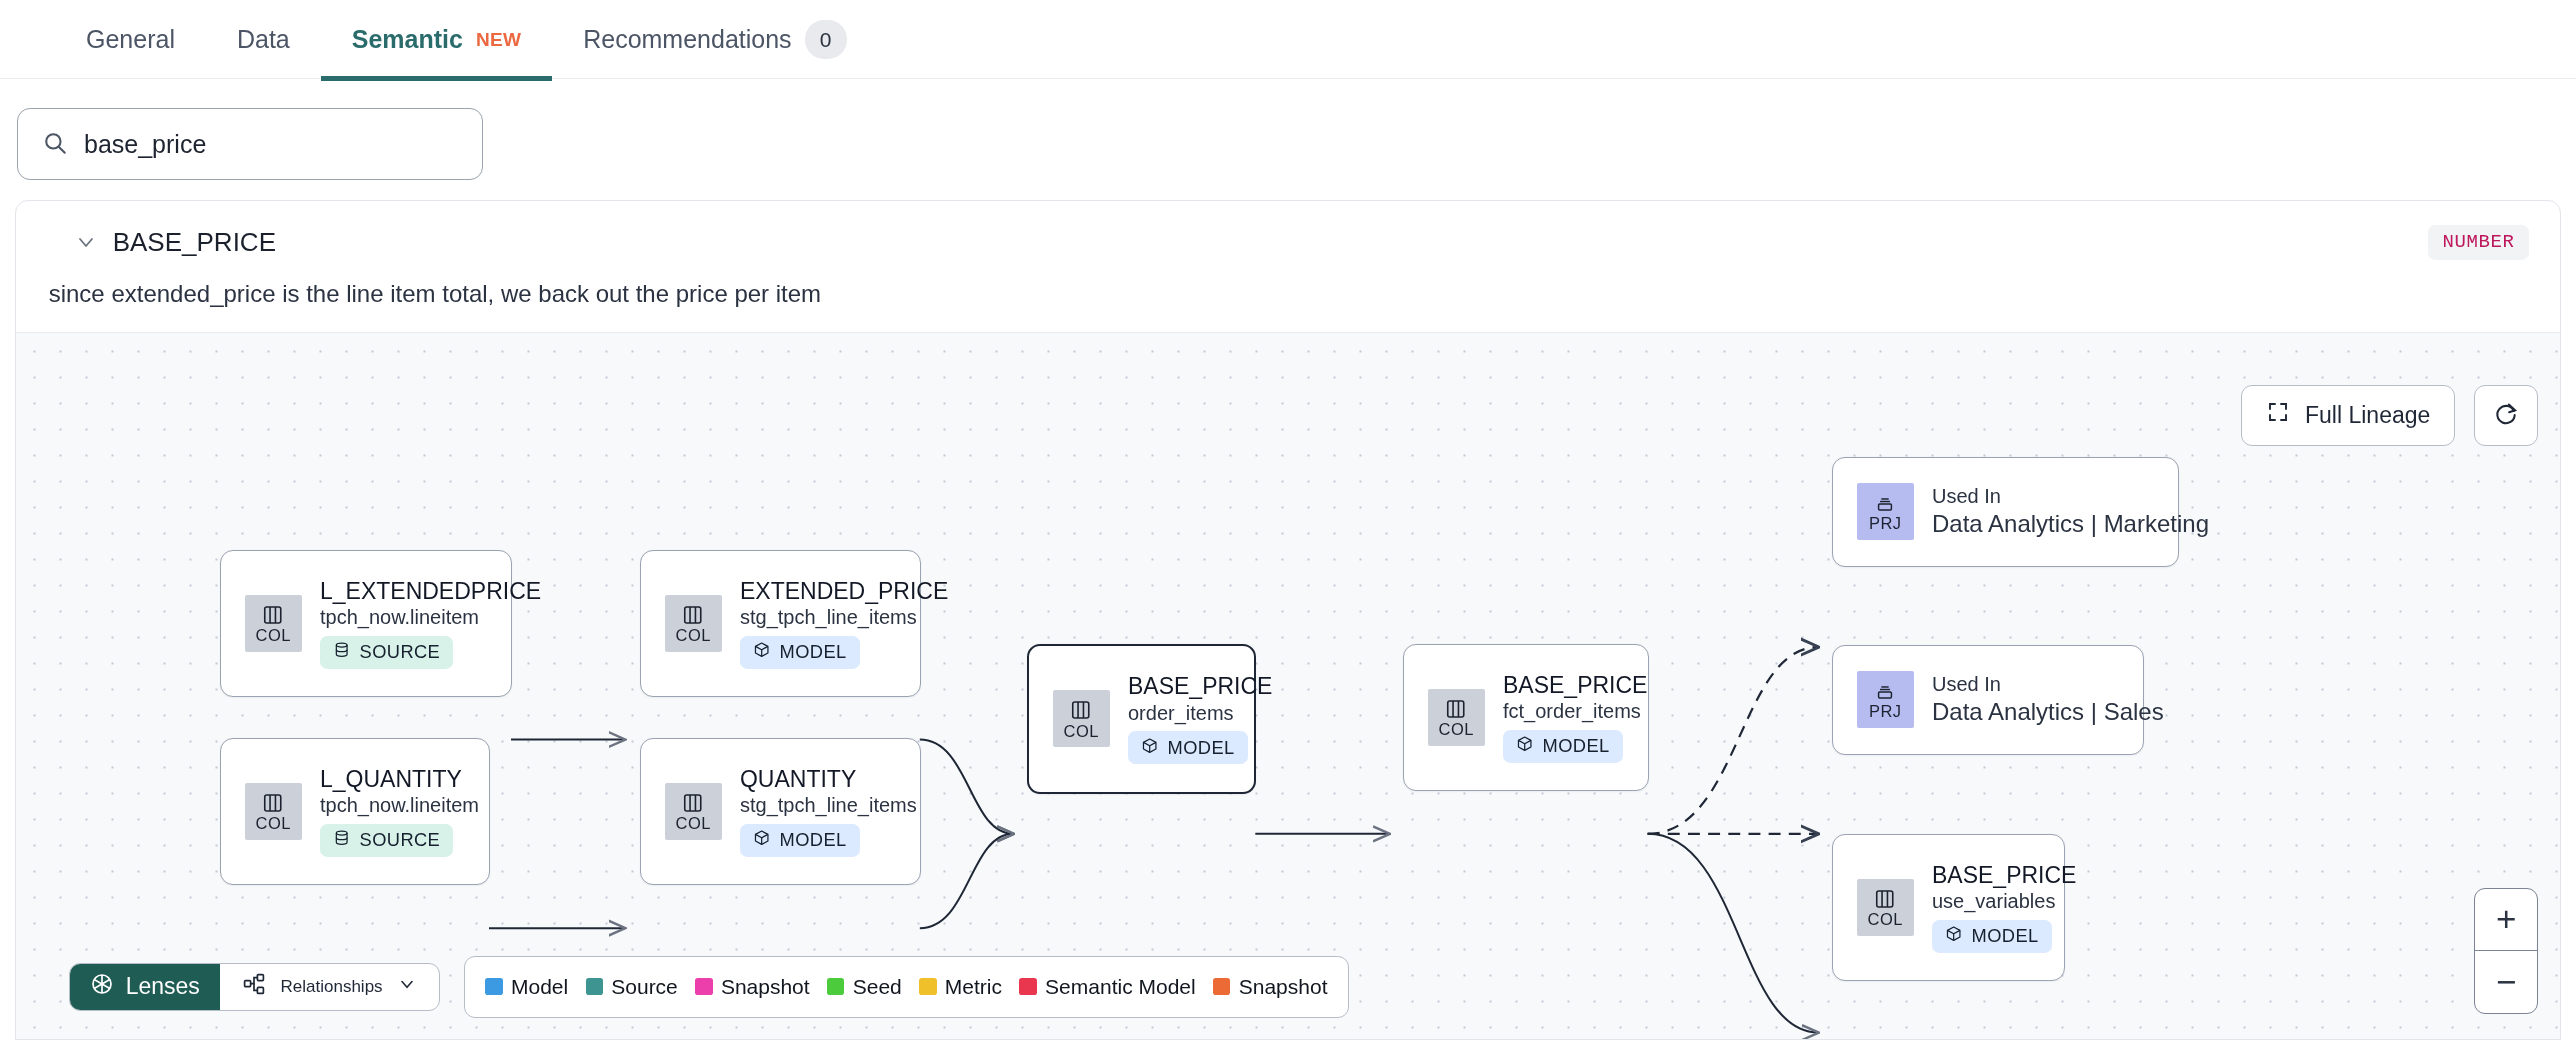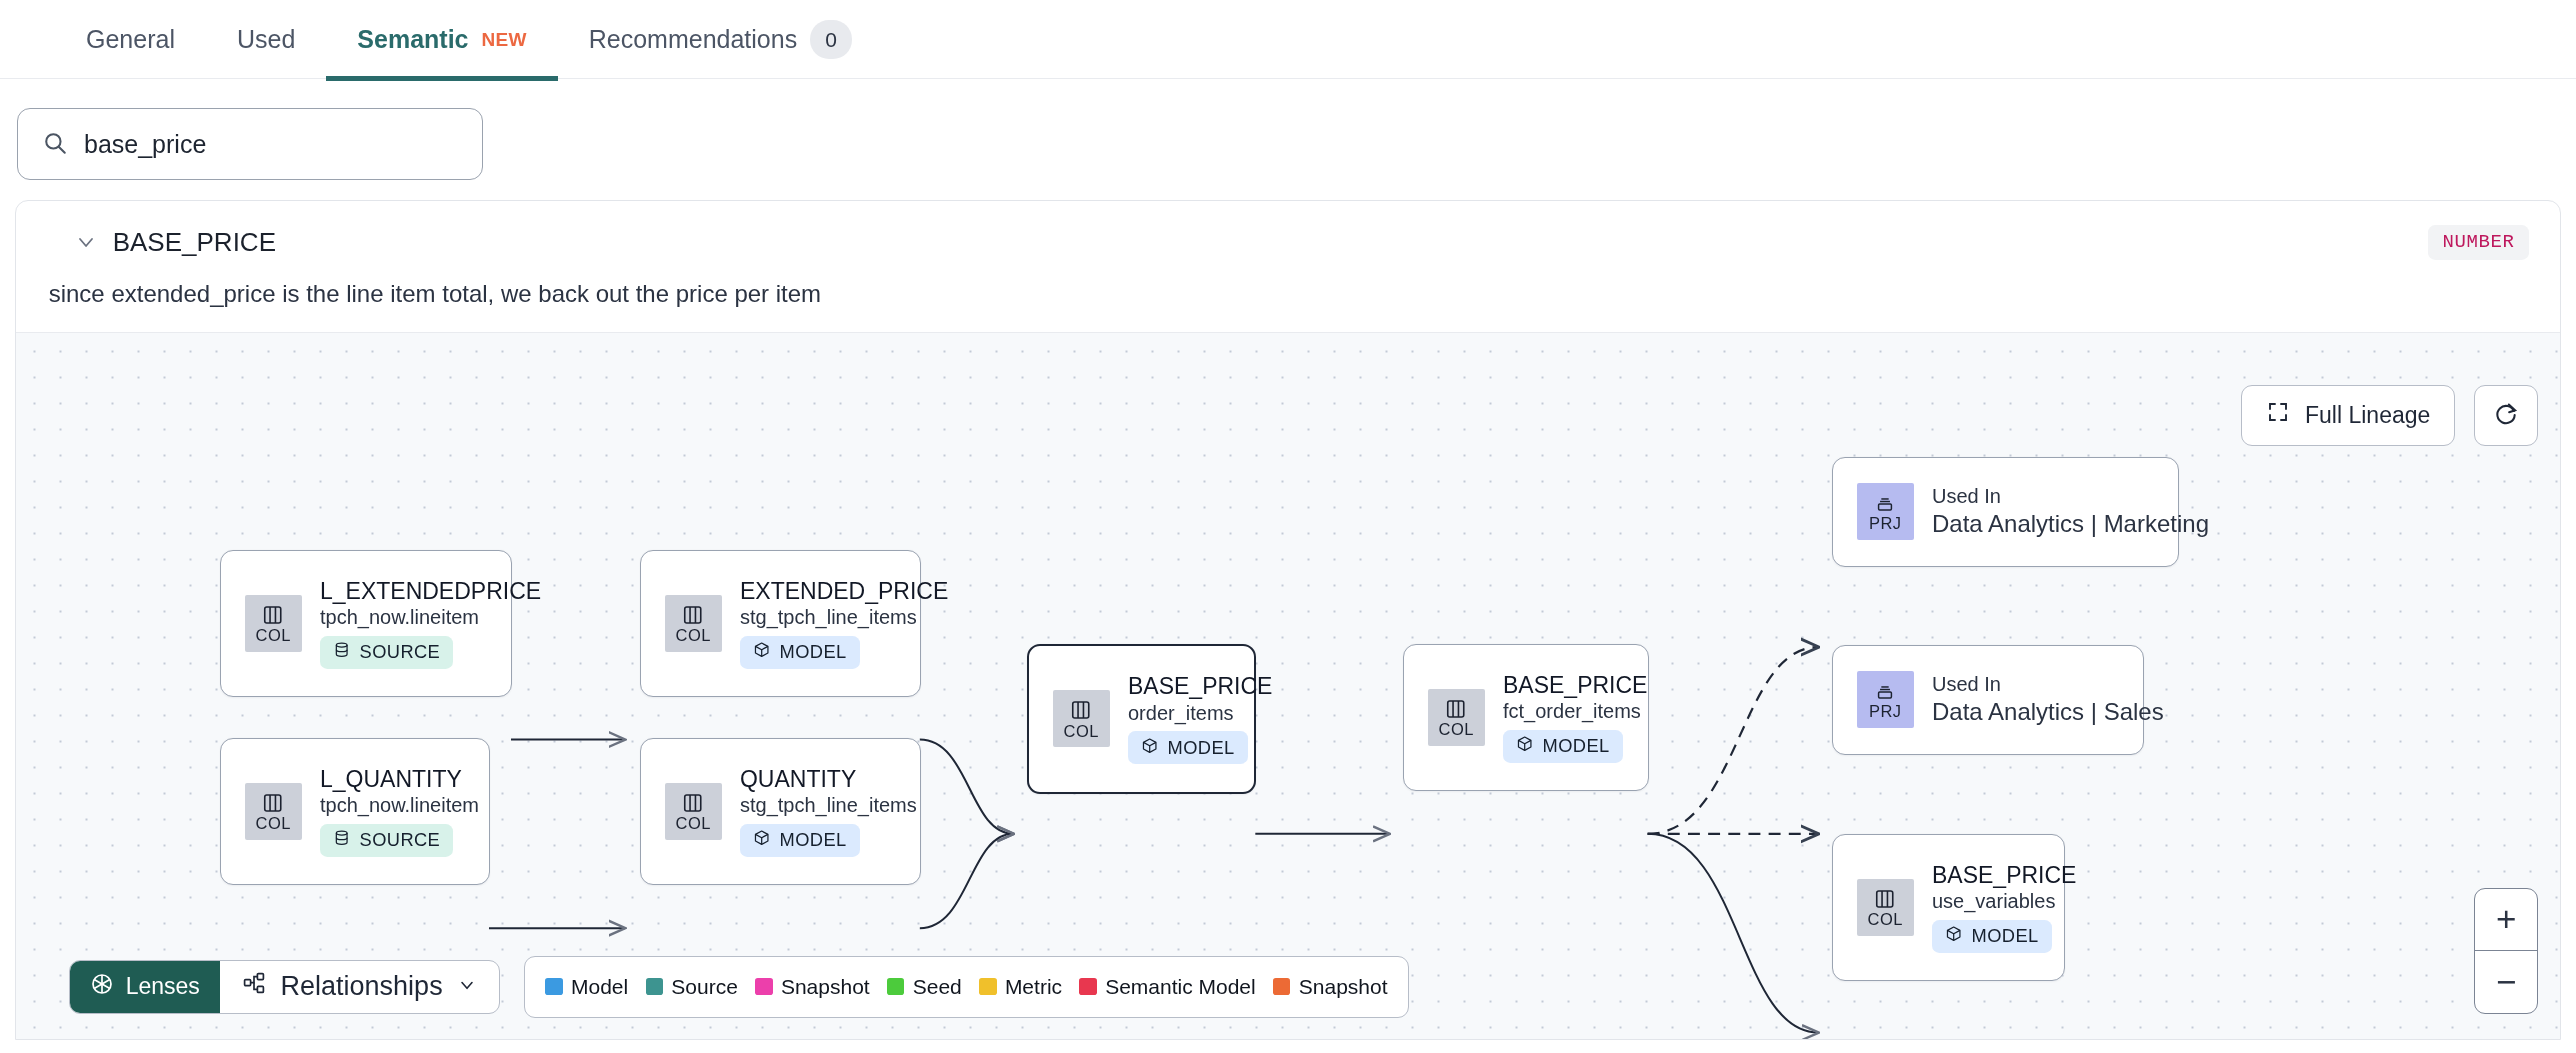--- a/index.html
+++ b/index.html
@@ -203,52 +203,52 @@
   
   .toolbar {
     position: absolute; left: 53px; bottom: 31px;
     display: flex; align-items: center; gap: 24px;
   }
   .lens-group {
     display: flex; align-items: stretch;
     border-radius: 11px; overflow: hidden;
     border: 1.8px solid #b7bdc8;
     background: #fff;
-    height: 54px;
+    height: 48px;
   }
   .lens-btn {
     background: #1f5c53; color: #fff;
     display: flex; align-items: center; gap: 12px;
     padding: 0 20px; font-size: 23px;
     cursor: pointer;
   }
   .rel-btn {
     display: flex; align-items: center; gap: 14.7px;
-    padding: 0 22px; font-size: 27px; color: #1f2736;
+    padding: 0 22px; font-size: 17px; color: #1f2736;
     cursor: pointer;
   }
   .legend {
     height: 62px;
     background: #fff; border: 1.8px solid #b7bdc8;
     border-radius: 11px;
     display: flex; align-items: center; gap: 17.4px;
     padding: 0 20px;
   }
   .legend-item { display: flex; align-items: center; gap: 8.3px; font-size: 21px; color: #11161f; white-space: nowrap; }
   .sw { width: 17.4px; height: 17.4px; border-radius: 2.8px; flex: 0 0 17.4px; }
 </style>
 </head>
 <body>
 
 <div class="tabbar">
   <div class="tab">
     <span>General</span>
   </div>
   <div class="tab">
-    <span>Used</span>
+    <span>Data</span>
   </div>
   <div class="tab active">
     <span>Semantic</span>
     <span class="tab-new">NEW</span>
   </div>
   <div class="tab">
     <span>Recommendations</span>
     <span class="tab-count">0</span>
   </div>
 </div>

